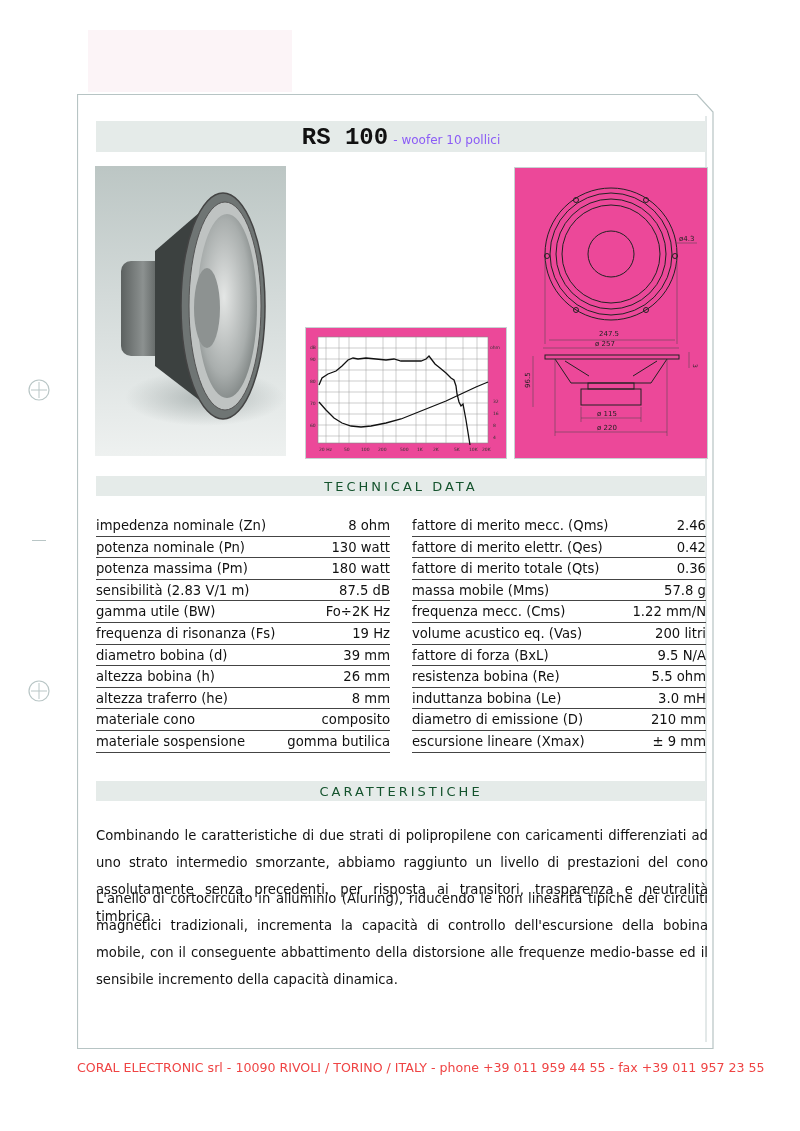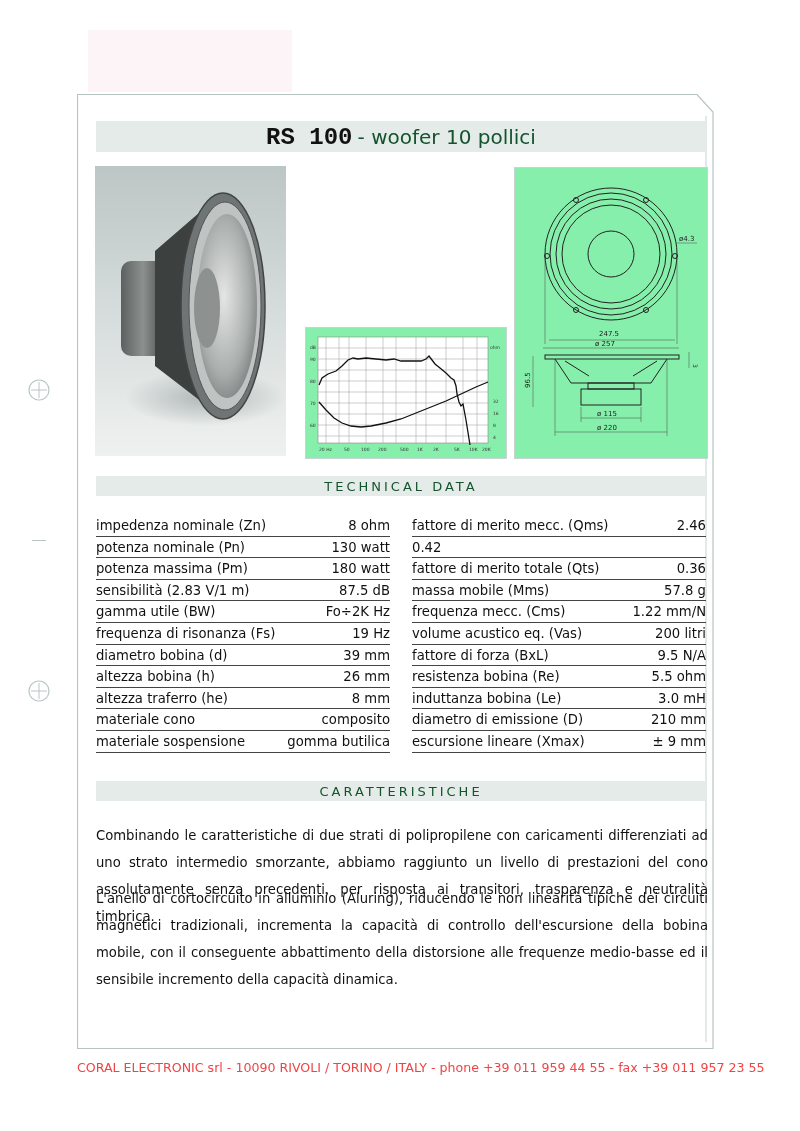--- a/index.html
+++ b/index.html
@@ -4,22 +4,22 @@
 <style>
   html,body{margin:0;padding:0;background:#fff;}
   body{width:800px;height:1131px;position:relative;overflow:hidden;font-family:"DejaVu Sans","Liberation Sans",sans-serif;color:#111;}
   .pinkbox{position:absolute;left:88px;top:30px;width:204px;height:62px;background:#fcf4f7;}
   .frame{position:absolute;left:77px;top:94px;width:636px;height:955px;}
   .frame svg{position:absolute;left:0;top:0;}
   .reg{position:absolute;left:28px;width:22px;height:22px;}
   .dash{position:absolute;left:32px;top:540px;width:14px;height:1px;background:#b9c6c6;}
   .titlebar{position:absolute;left:96px;top:121px;width:610px;height:31px;background:#e5ebe9;text-align:center;line-height:33px;}
   .title-model{font-weight:bold;font-size:24px;color:#111;font-family:Liberation Mono, monospace;}
-  .title-sub{font-size:20px;color:#14532d;}
-  .panel{position:absolute;border:1px solid #c7d2d2;background:#86efac;}
+  .title-sub{font-size:12px;color:#8b5cf6;}
+  .panel{position:absolute;border:1px solid #c7d2d2;background:#ec4899;}
   .photo{left:95px;top:166px;width:191px;height:290px;background:linear-gradient(180deg,#bcc6c4 0%,#d3dad9 45%,#eef1f0 100%);border:none;overflow:hidden;}
   .graph{left:305px;top:327px;width:200px;height:130px;}
   .drawing{left:514px;top:167px;width:192px;height:290px;}
   .section{position:absolute;left:96px;width:610px;height:20px;background:#e5ebe9;text-align:center;font-size:13px;letter-spacing:3px;line-height:21px;color:#14532d;}
   .specs{position:absolute;top:515px;width:294px;}
   .specs.left{left:96px;}
   .specs.right{left:412px;}
   .row{display:flex;justify-content:space-between;height:21.6px;line-height:21px;font-size:13.2px;border-bottom:1px solid #444;box-sizing:border-box;white-space:nowrap;}
   .row span{display:block;}
   .para{position:absolute;left:96px;width:612px;font-size:13.2px;line-height:27px;text-align:justify;color:#111;}
@@ -228,20 +228,21 @@
       <span>materiale sospensione</span>
       <span>gomma butilica</span>
     </div>
   </div>
 <div class="specs right" id="specs-right">
     <div class="row">
       <span>fattore di merito mecc. (Qms)</span>
       <span>2.46</span>
     </div>
     <div class="row">
+      <span>fattore di merito elettr. (Qes)</span>
       <span>0.42</span>
     </div>
     <div class="row">
       <span>fattore di merito totale (Qts)</span>
       <span>0.36</span>
     </div>
     <div class="row">
       <span>massa mobile (Mms)</span>
       <span>57.8 g</span>
     </div>

